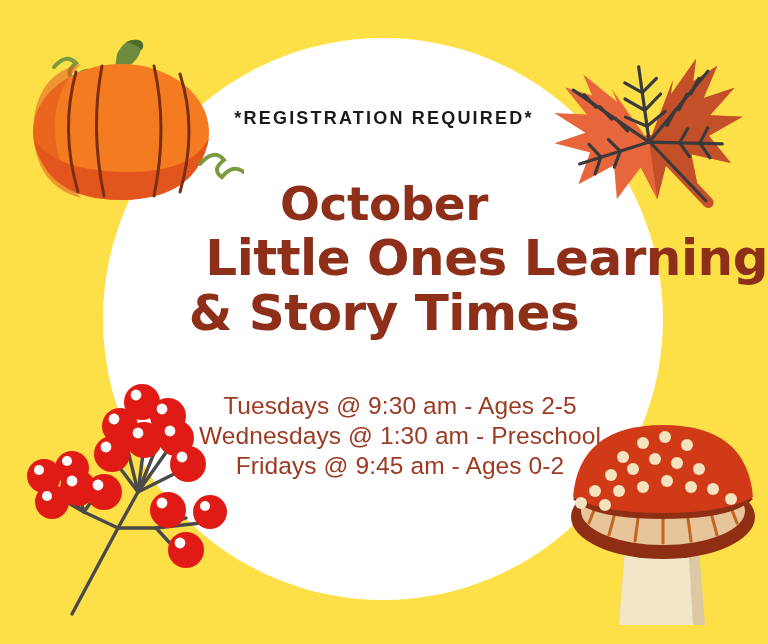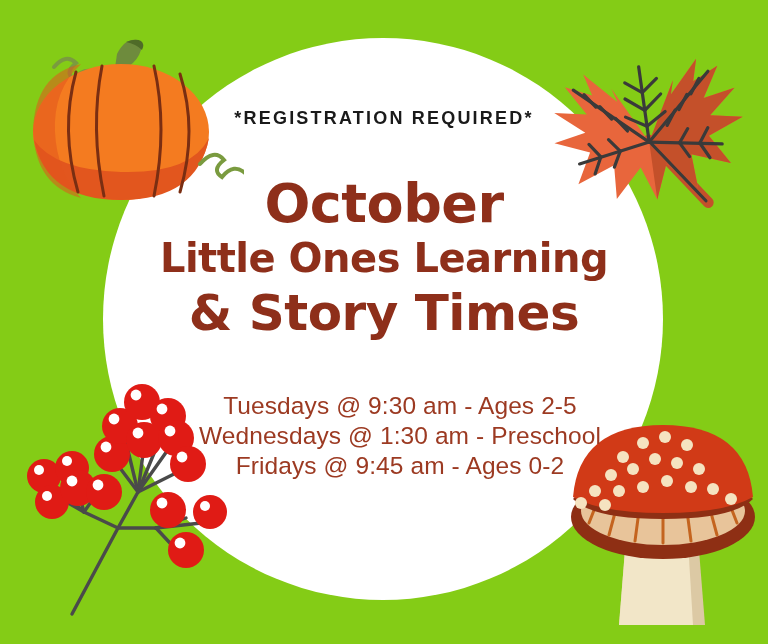--- a/index.html
+++ b/index.html
@@ -5,21 +5,21 @@
   html, body {
     margin: 0;
     padding: 0;
     background: #ffffff;
   }
   #poster {
     position: relative;
     width: 768px;
     height: 644px;
     overflow: hidden;
-    background: #84cc16;
+    background: #fde047;
     font-family: "Liberation Sans", sans-serif;
   }
 
   
   #white-circle {
     position: absolute;
     left: 103px;
     top: 38px;
     width: 560px;
     height: 562px;
@@ -60,22 +60,22 @@
     width: 768px;
     text-align: center;
     color: #8E2F1A;
     font-family: "DejaVu Sans", sans-serif;
     font-weight: bold;
     font-size: 49px;
     line-height: 55px;
     letter-spacing: -0.5px;
   }
   #headline .hl-line { display: block; white-space: nowrap; }
-  #headline .hl-line.l1 { font-size: 54px; }
-  #headline .hl-line.l2 { font-size: 40px; }
+  #headline .hl-line.l1 { font-size: 47px; }
+  #headline .hl-line.l2 { font-size: 50px; text-align: right; }
   #headline .hl-line.l3 { font-size: 50px; }
 
   #schedule {
     position: absolute;
     top: 391px;
     left: 0;
     width: 768px;
     text-align: center;
     color: #9C3A22;
     font-family: "Liberation Sans", sans-serif;

